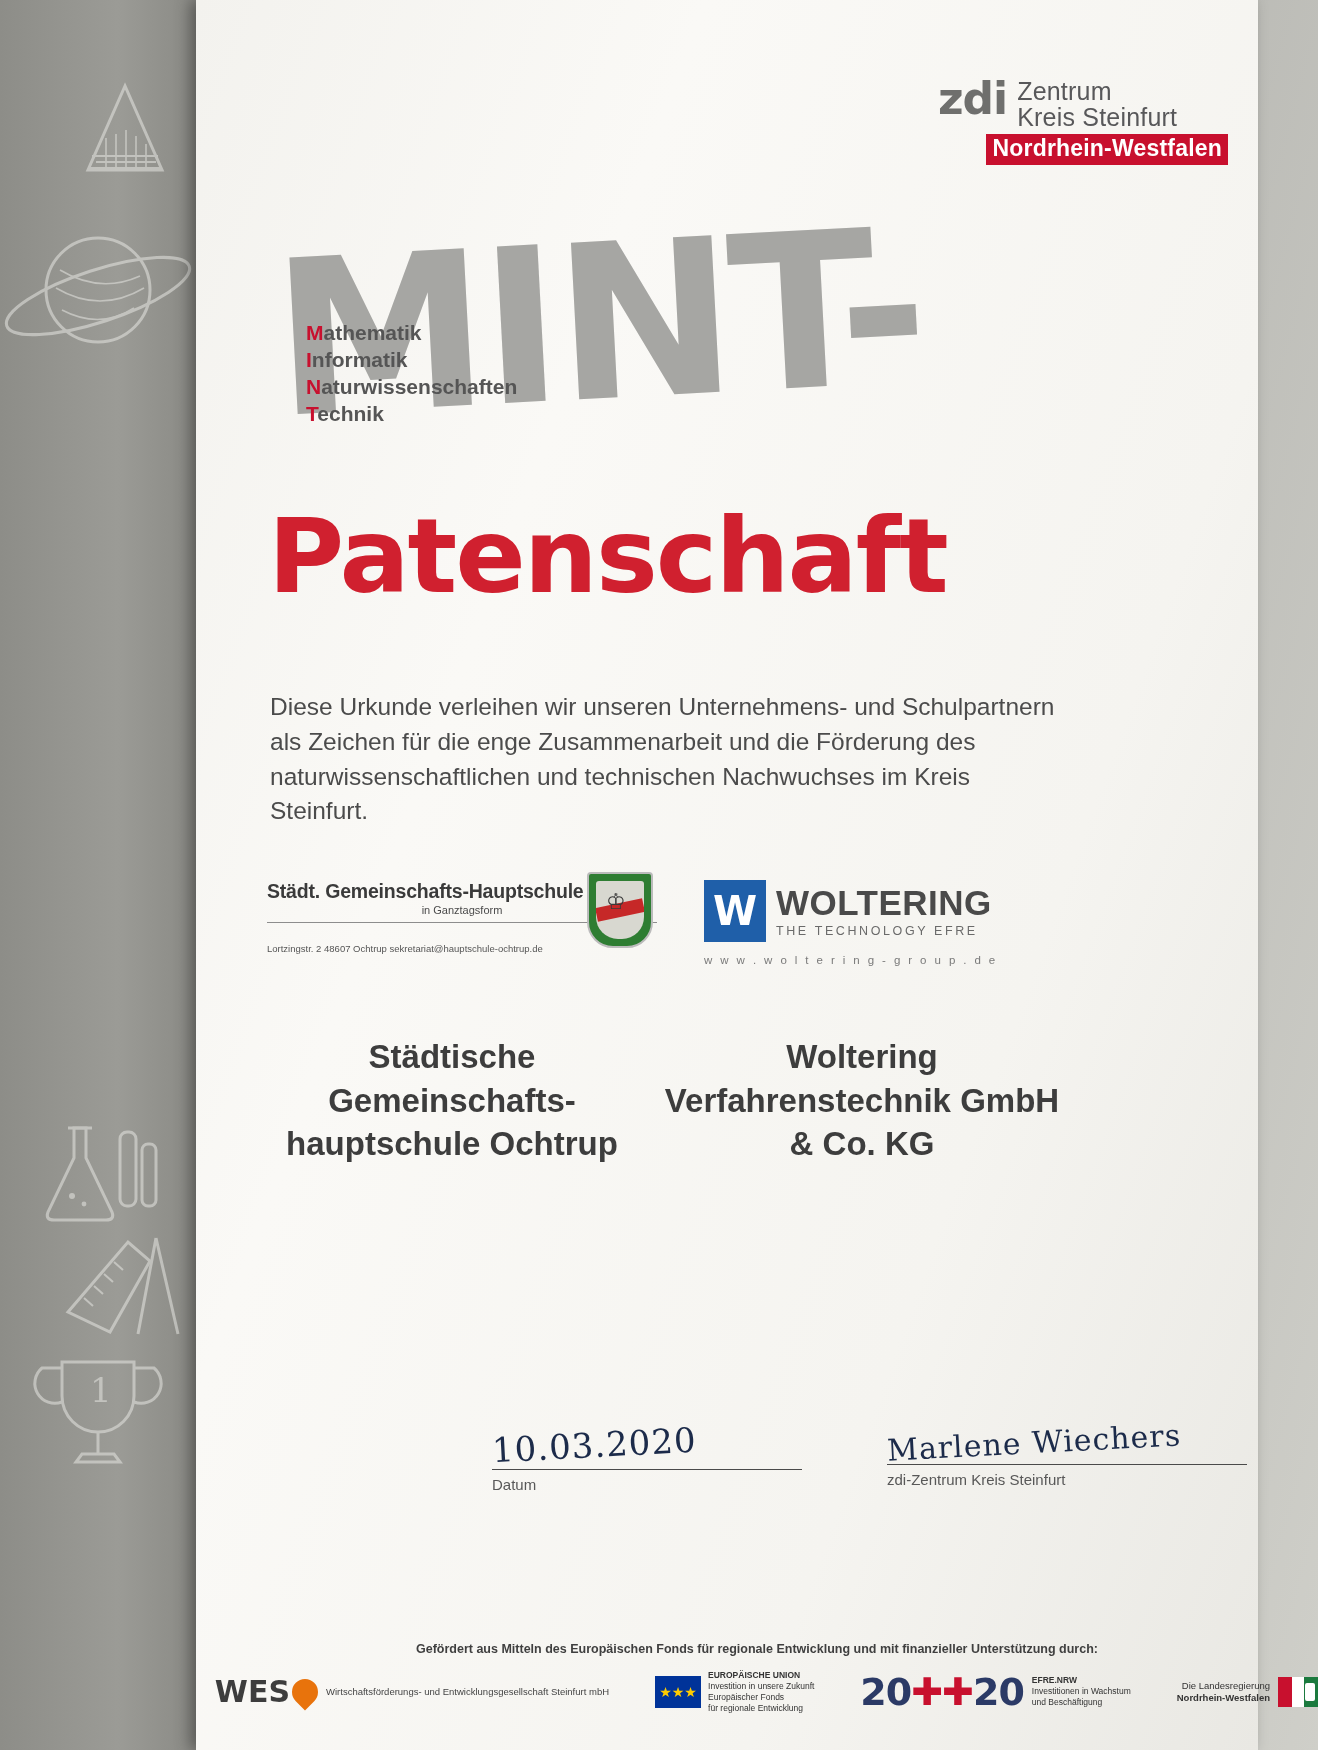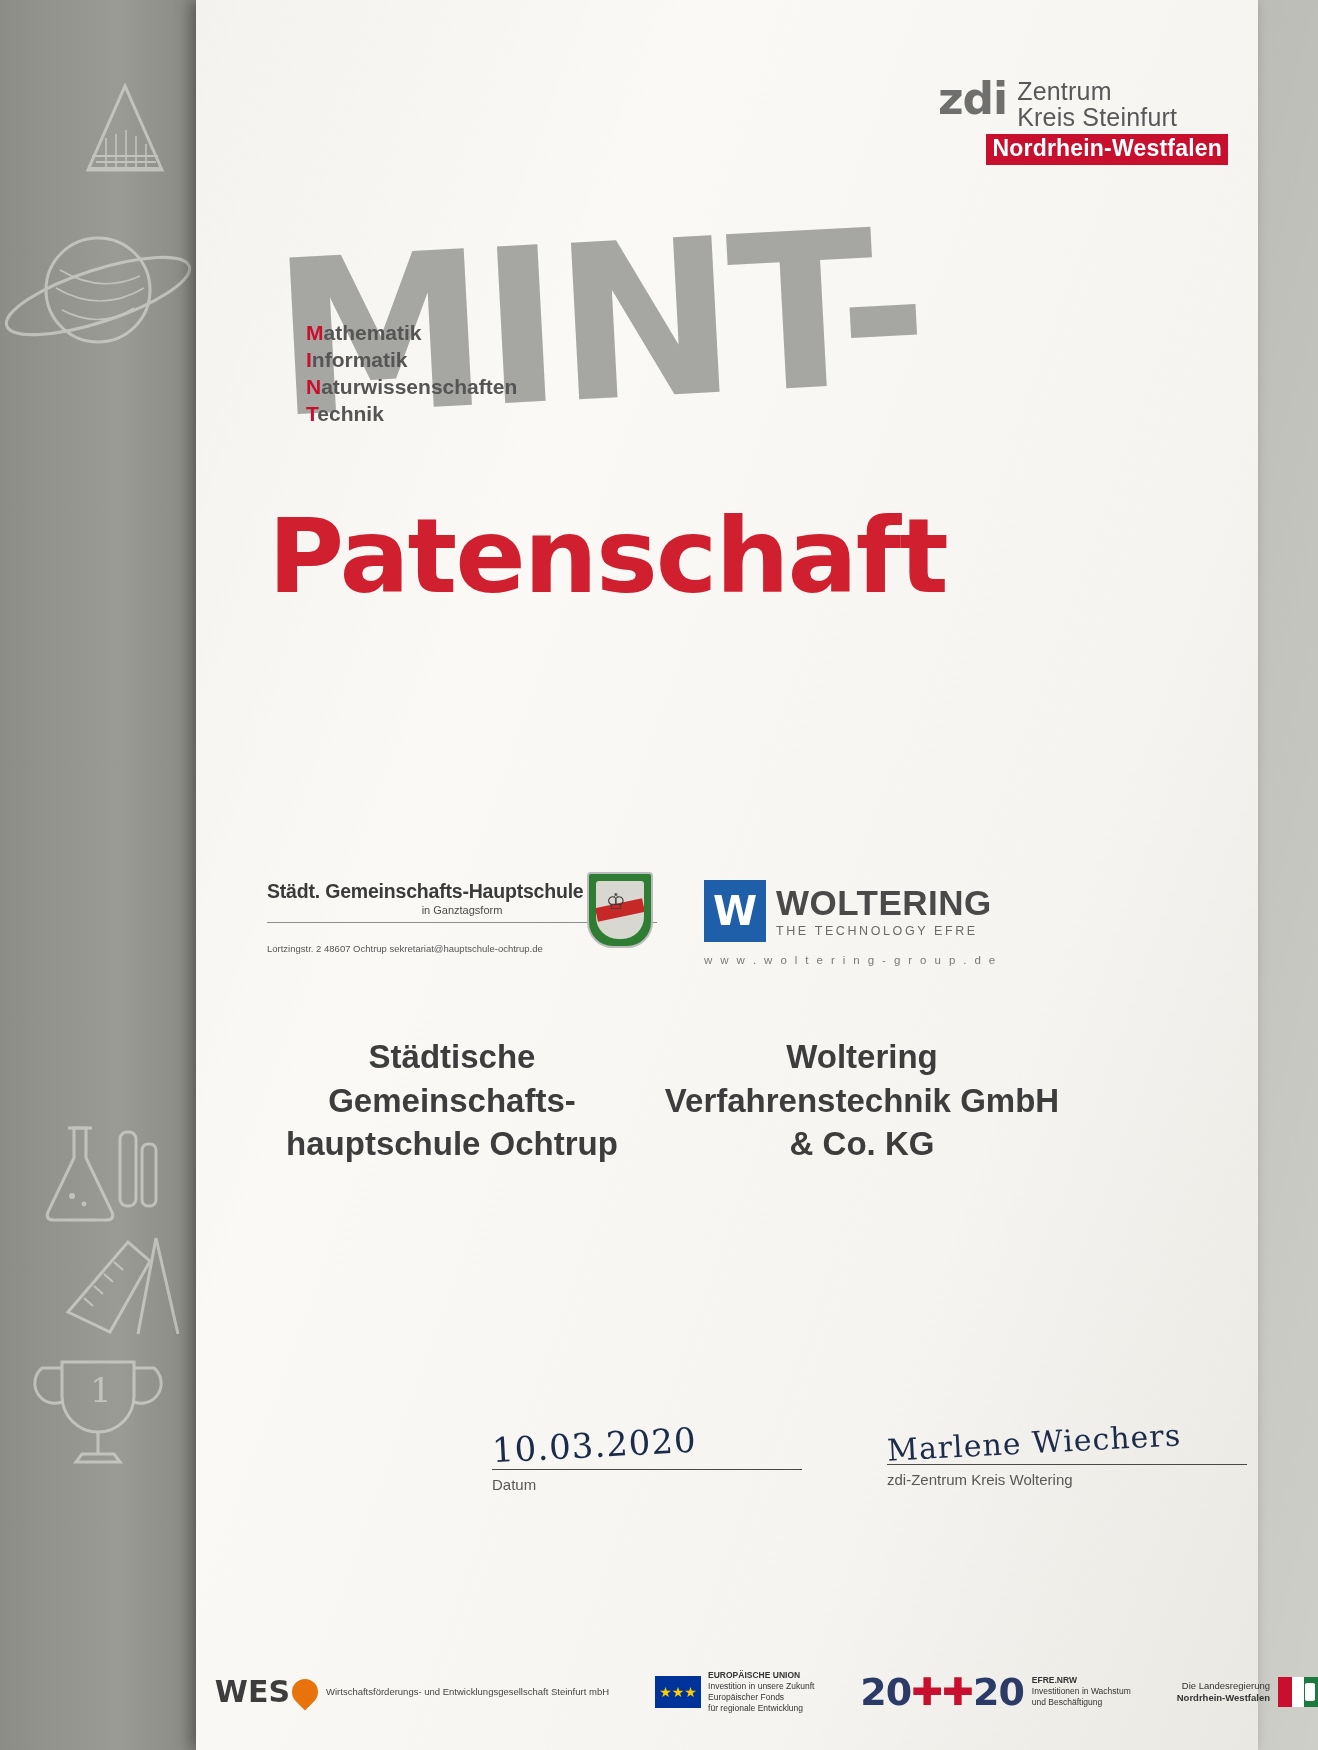--- a/index.html
+++ b/index.html
@@ -196,20 +196,21 @@
       <div id="mint-legend">
           <div><span class="cap">M</span>athematik</div>
           <div><span class="cap">I</span>nformatik</div>
           <div><span class="cap">N</span>aturwissenschaften</div>
           <div><span class="cap">T</span>echnik</div>
         </div>
     </div>
 
     <div id="patenschaft">Patenschaft</div>
 
+    <div id="intro">Diese Urkunde verleihen wir unseren Unternehmens- und Schulpartnern als Zeichen für die enge Zusammenarbeit und die Förderung des naturwissenschaftlichen und technischen Nachwuchses im Kreis Steinfurt.</div>
 
     <div id="partners">
 
       <div class="partner" id="partner-school">
         <div class="school-title">Städt. Gemeinschafts-Hauptschule</div>
         <div class="school-sub">in Ganztagsform</div>
         <div class="school-addr">Lortzingstr. 2   48607 Ochtrup   sekretariat@hauptschule-ochtrup.de</div>
         <div id="school-crest">
           <div id="crest-inner">
             <div id="crest-band"></div>
@@ -237,25 +238,26 @@
 
     <div id="sig-area">
       <div class="sig-col" id="sig-date-col">
         <div class="handwrite">10.03.2020</div>
         <div class="sig-line"></div>
         <div class="sig-caption">Datum</div>
       </div>
       <div class="sig-col" id="sig-name-col">
         <div class="handwrite" style="font-size:30px;">Marlene Wiechers</div>
         <div class="sig-line"></div>
-        <div class="sig-caption">zdi-Zentrum Kreis Woltering</div>
+        <div class="sig-caption">zdi-Zentrum Kreis Steinfurt</div>
       </div>
     </div>
 
     <div id="footer">
+      <div id="footer-text">Gefördert aus Mitteln des Europäischen Fonds für regionale Entwicklung und mit finanzieller Unterstützung durch:</div>
       <div id="footer-logos">
 
         <div class="flogo">
           <span id="west-mark">WES</span>
           <span id="west-flame"></span>
           <span id="west-text">Wirtschaftsförderungs- und Entwicklungsgesellschaft Steinfurt mbH</span>
         </div>
 
         <div class="flogo">
           <span id="eu-flag">★★★</span>

